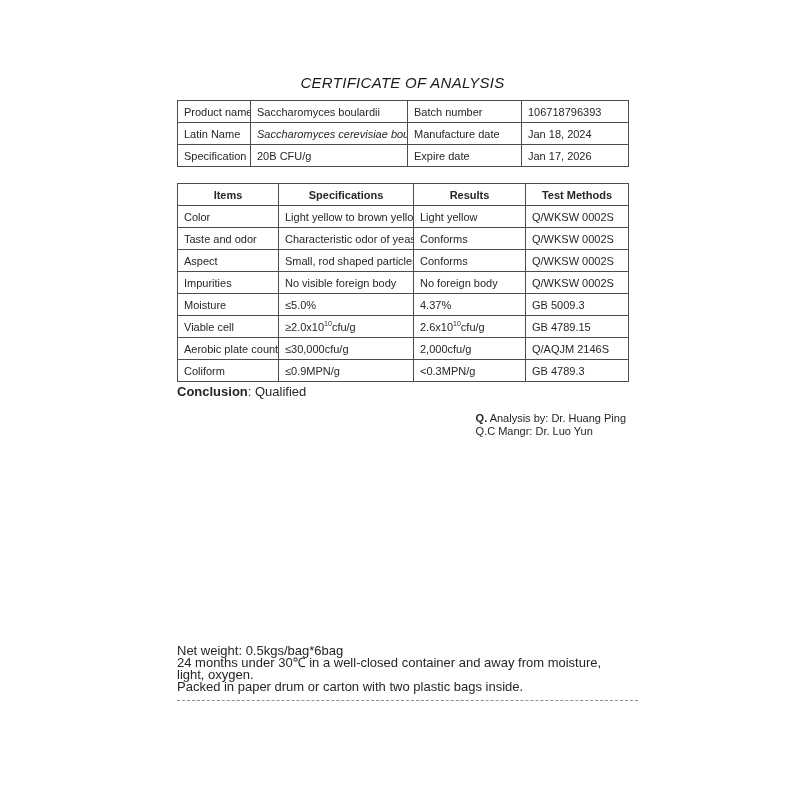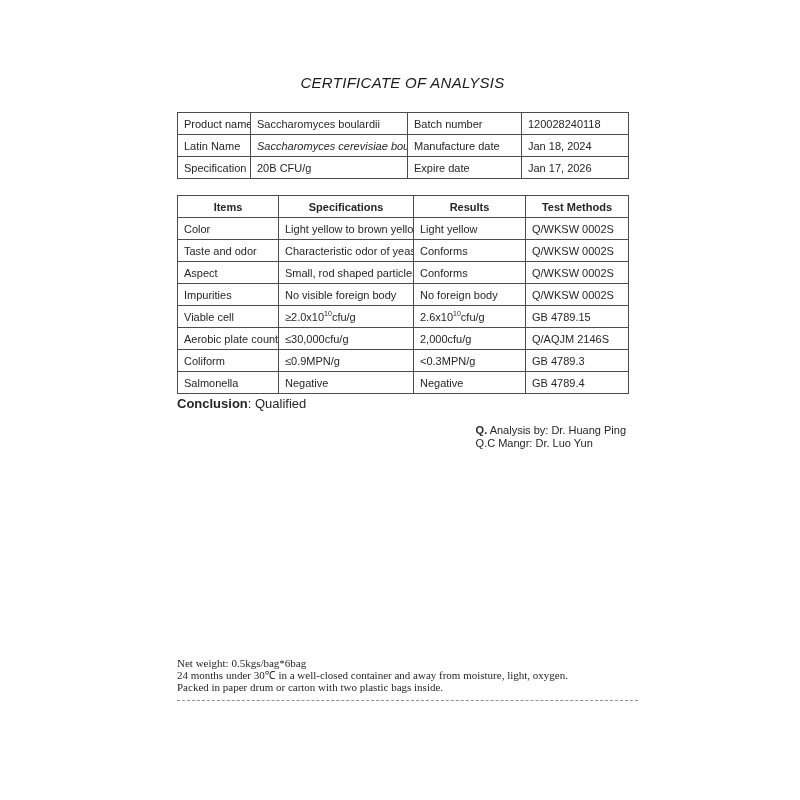--- a/index.html
+++ b/index.html
@@ -26,21 +26,21 @@
     letter-spacing: 0.3px;
     line-height: 18px;
     color: #1c1c1c;
   }
   table {
     border-collapse: collapse;
     width: 451px;
     table-layout: fixed;
     font-size: 11px;
   }
-  .info-table { margin-top: 20px; }
+  .info-table { margin-top: 8px; }
   .results-table { margin-top: 16px; }
   td, th {
     border: 1px solid #4d4d4d;
     height: 22px;
     padding: 0 6px;
     vertical-align: middle;
     overflow: hidden;
     white-space: nowrap;
   }
   td { text-align: left; font-weight: normal; }
@@ -59,23 +59,22 @@
     padding-right: 2px;
   }
   .sig-block {
     display: inline-block;
     text-align: left;
     font-size: 11px;
     line-height: 13px;
   }
   .footer {
     margin-top: 206px;
-    font-size: 11px;
+    font-size: 13px;
     line-height: 12px;
-    font-family: Liberation Serif, serif;
   }
   .dashed-divider {
     width: 461px;
     border: none;
     border-top: 1px dashed #8f8f8f;
     margin-top: 7px;
   }
 </style>
 </head>
 <body>
@@ -89,21 +88,21 @@
       <col style="width:73px">
         <col style="width:157px">
         <col style="width:114px">
         <col style="width:107px">
     </colgroup>
     <tbody>
       <tr>
         <td>Product name</td>
         <td>Saccharomyces boulardii</td>
         <td>Batch number</td>
-        <td>120028240118</td>
+        <td>106718796393</td>
       </tr>
       <tr>
         <td>Latin Name</td>
         <td class="italic">Saccharomyces cerevisiae boulardii</td>
         <td>Manufacture date</td>
         <td>Jan 18, 2024</td>
       </tr>
       <tr>
         <td>Specification</td>
         <td>20B CFU/g</td>
@@ -147,42 +146,42 @@
         <td>Conforms</td>
         <td>Q/WKSW 0002S</td>
       </tr>
       <tr>
         <td>Impurities</td>
         <td>No visible foreign body</td>
         <td>No foreign body</td>
         <td>Q/WKSW 0002S</td>
       </tr>
       <tr>
+        <td>Moisture</td>
+        <td>≤5.0%</td>
+        <td>4.37%</td>
+        <td>GB 5009.3</td>
+      </tr>
+      <tr>
         <td>Viable cell</td>
         <td><span>≥2.0x10</span><sup>10</sup><span>cfu/g</span></td>
         <td><span>2.6x10</span><sup>10</sup><span>cfu/g</span></td>
         <td>GB 4789.15</td>
       </tr>
       <tr>
         <td>Aerobic plate count</td>
         <td>≤30,000cfu/g</td>
         <td>2,000cfu/g</td>
         <td>Q/AQJM 2146S</td>
       </tr>
       <tr>
         <td>Coliform</td>
         <td>≤0.9MPN/g</td>
         <td>&lt;0.3MPN/g</td>
         <td>GB 4789.3</td>
-      </tr>
-      <tr>
-        <td>Salmonella</td>
-        <td>Negative</td>
-        <td>Negative</td>
-        <td>GB 4789.4</td>
       </tr>
     </tbody>
   </table>
 
   <div class="conclusion">
     <span class="bold">Conclusion</span><span>: Qualified</span>
   </div>
 
   <div class="signature">
     <div class="sig-block">

